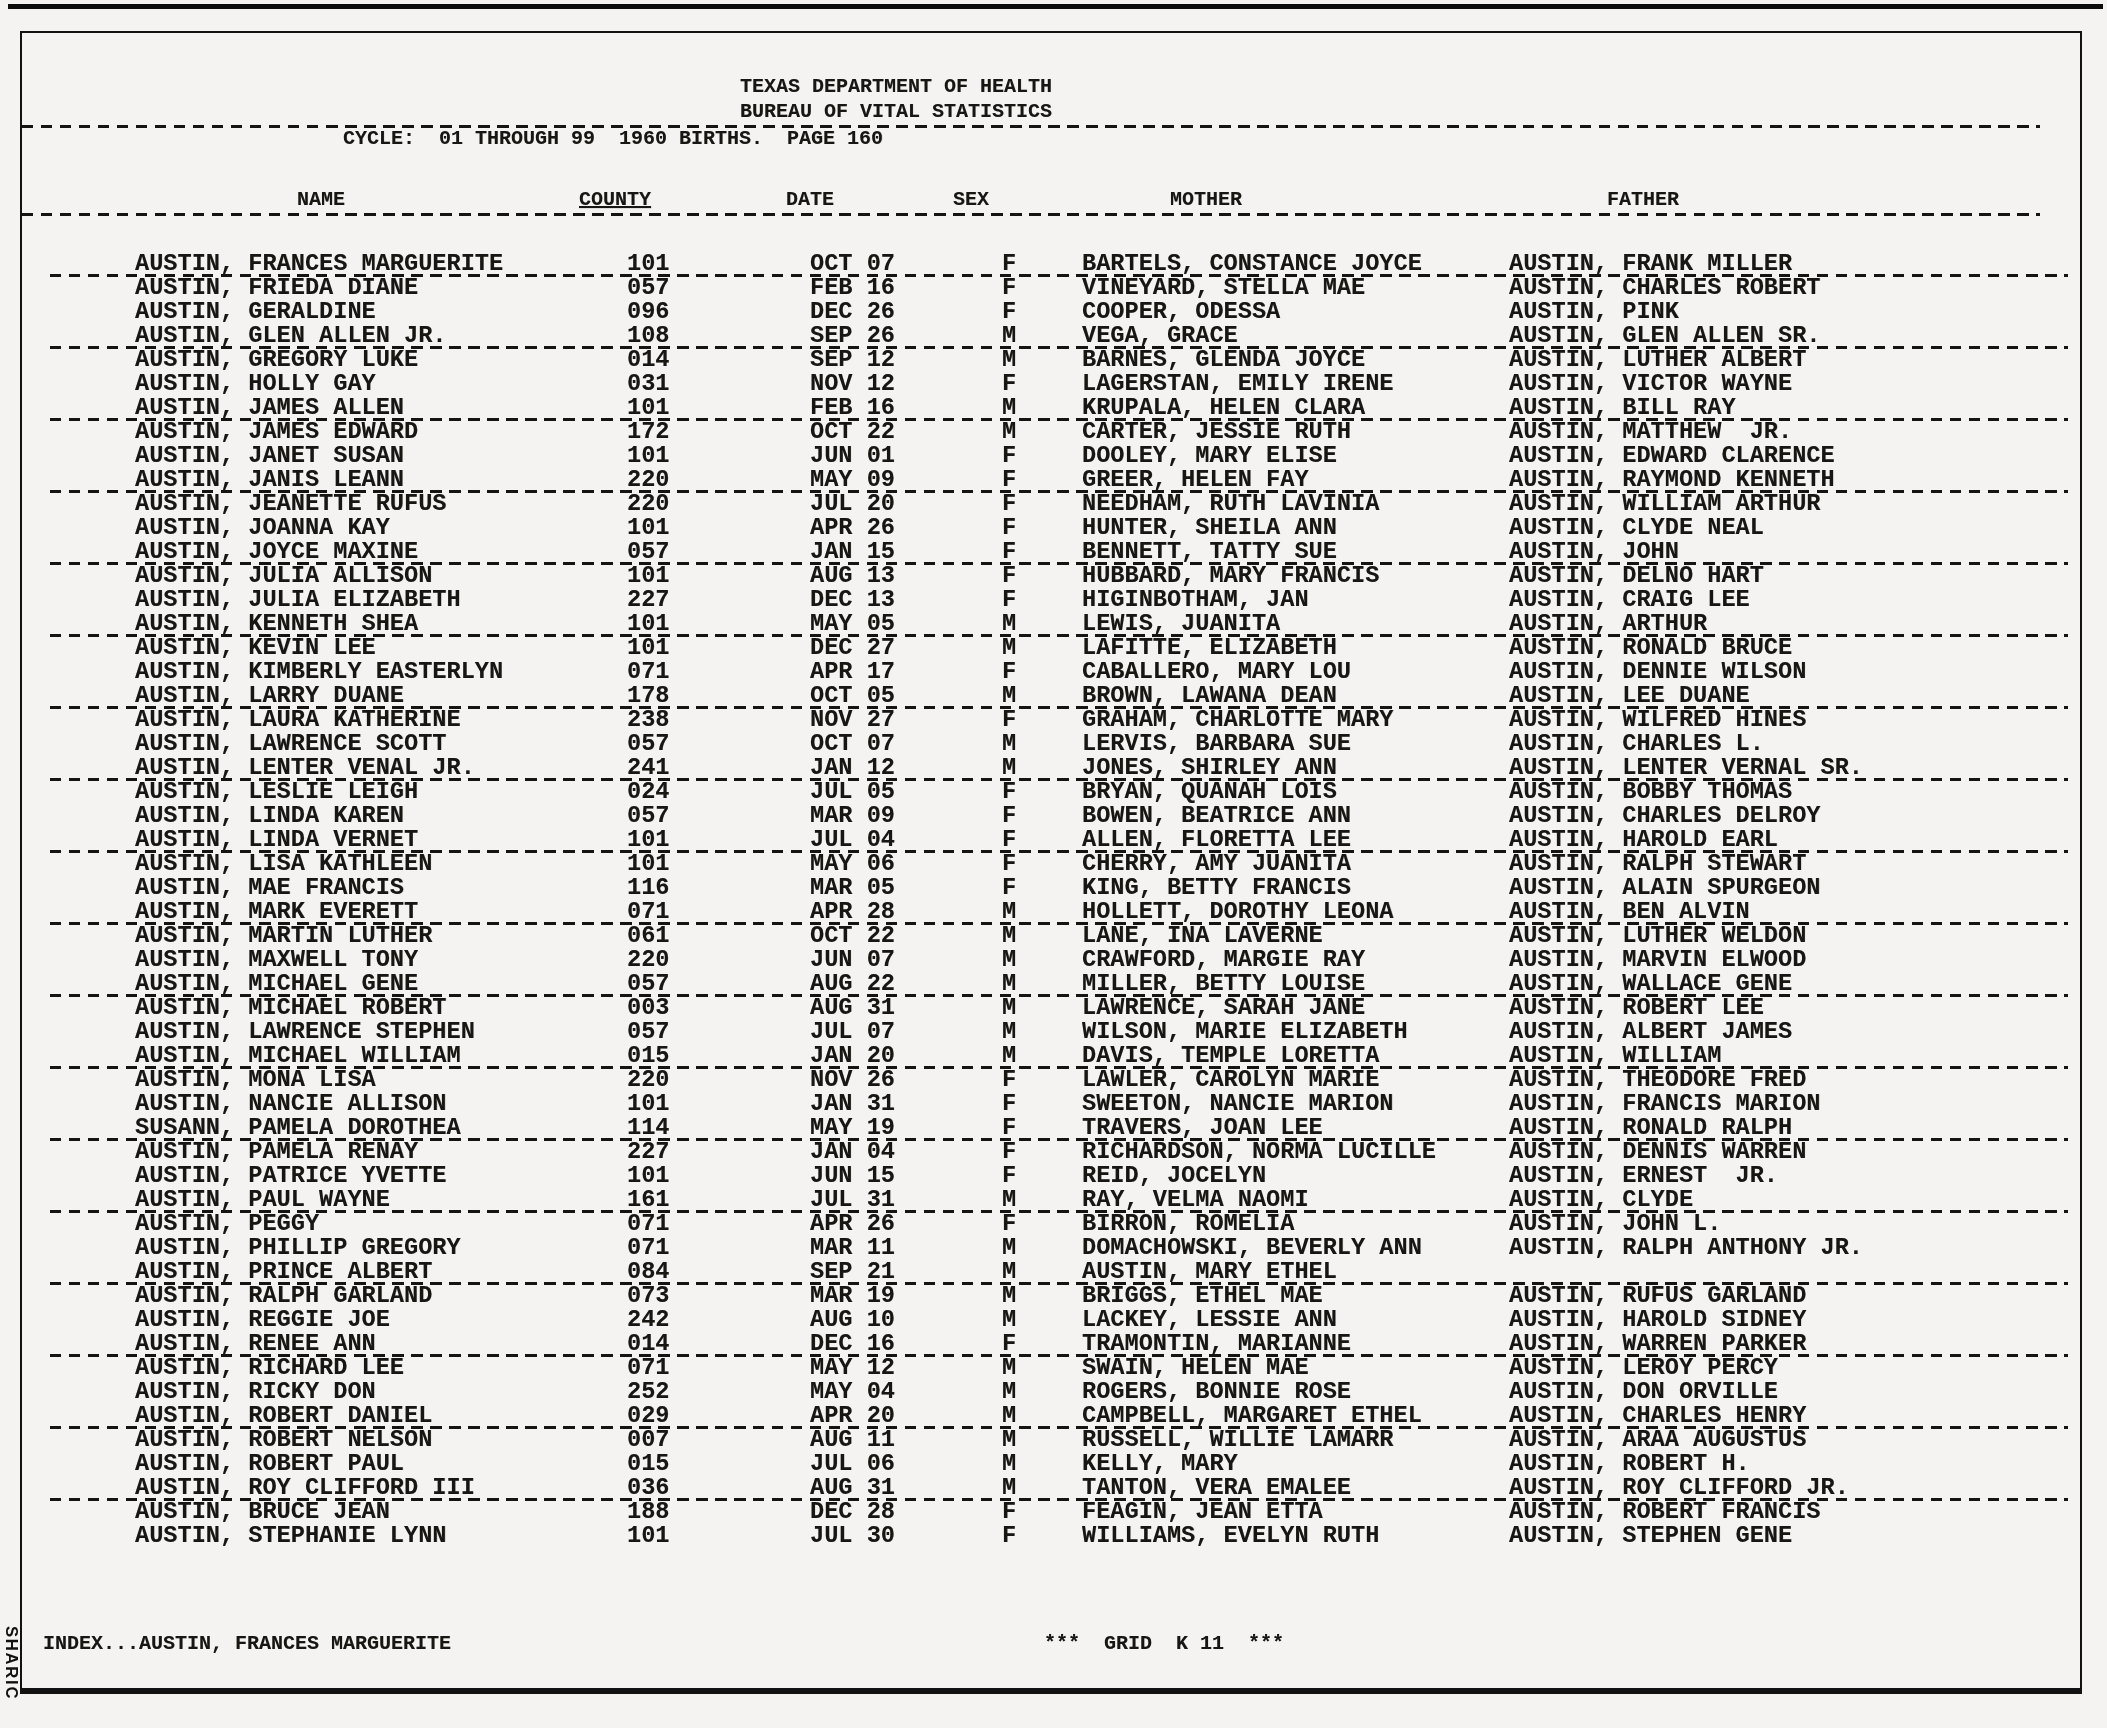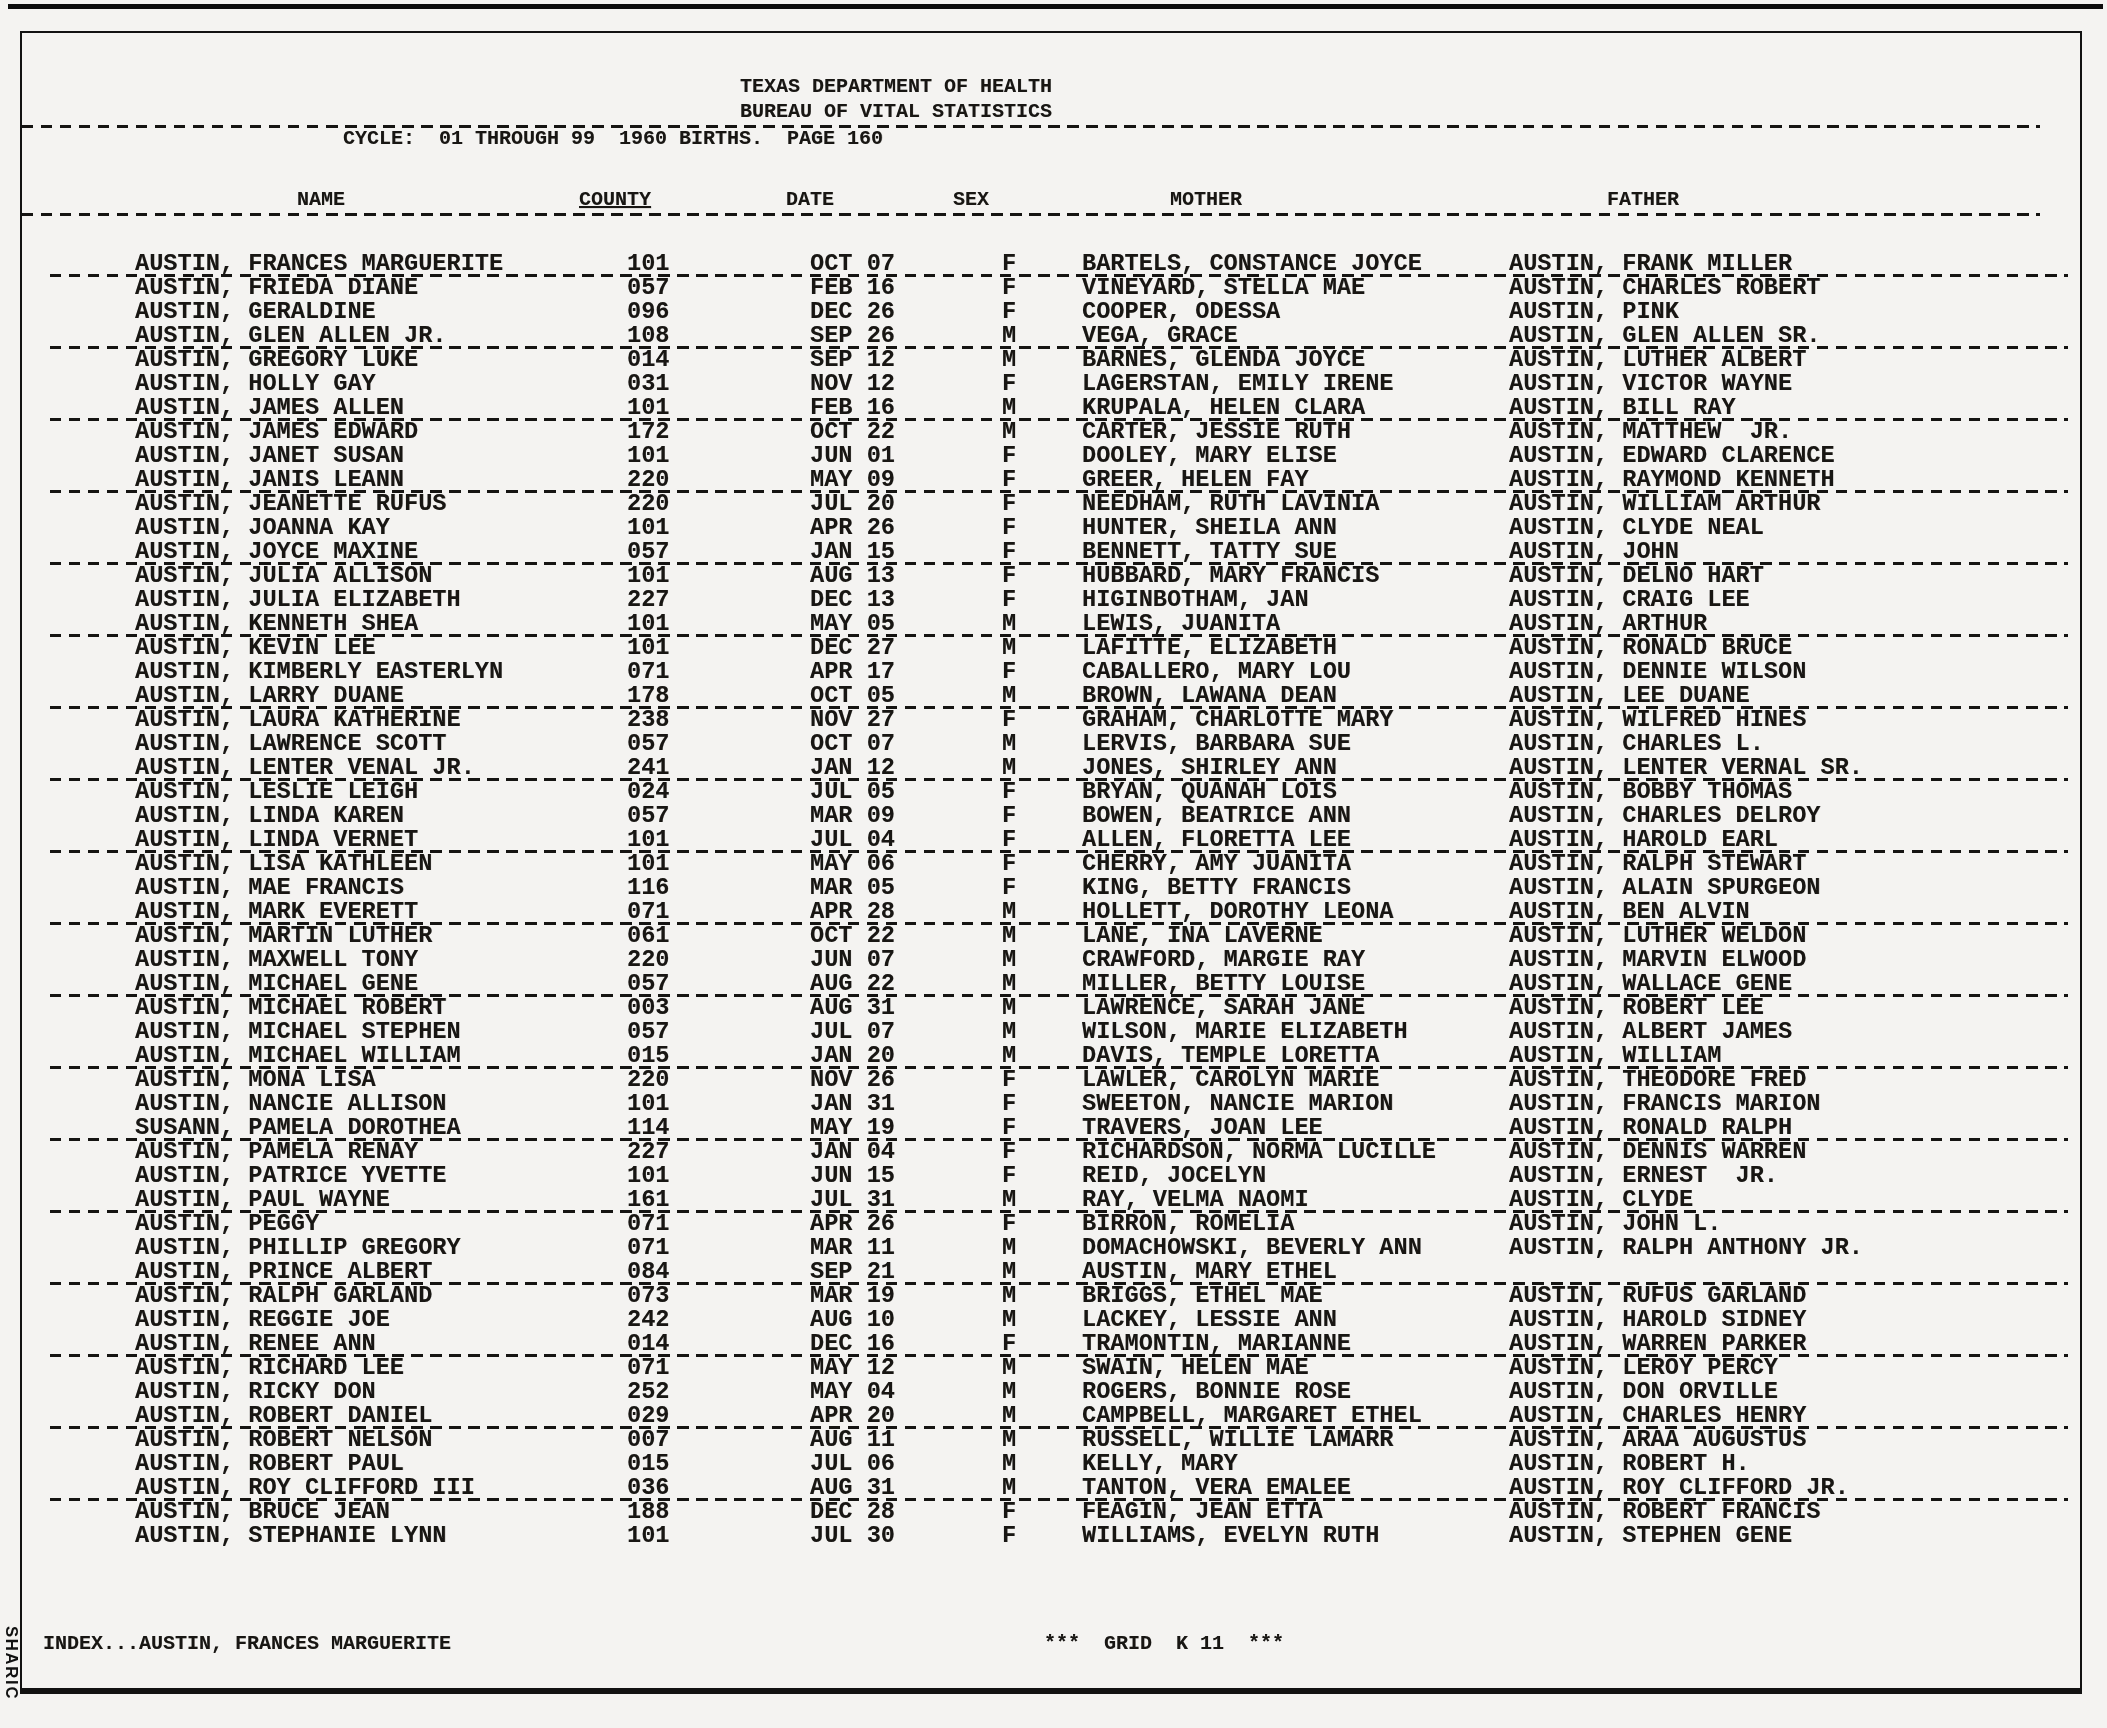--- a/index.html
+++ b/index.html
@@ -331,21 +331,21 @@
   </div>
     <div class="row">
     <span class="c-name">AUSTIN, MICHAEL ROBERT</span>
     <span class="c-county">003</span>
     <span class="c-date">AUG 31</span>
     <span class="c-sex">M</span>
     <span class="c-mother">LAWRENCE, SARAH JANE</span>
     <span class="c-father">AUSTIN, ROBERT LEE</span>
   </div>
     <div class="row">
-    <span class="c-name">AUSTIN, MICHAEL STEPHEN</span>
+    <span class="c-name">AUSTIN, LAWRENCE STEPHEN</span>
     <span class="c-county">057</span>
     <span class="c-date">JUL 07</span>
     <span class="c-sex">M</span>
     <span class="c-mother">WILSON, MARIE ELIZABETH</span>
     <span class="c-father">AUSTIN, ALBERT JAMES</span>
   </div>
     <div class="row u">
     <span class="c-name">AUSTIN, MICHAEL WILLIAM</span>
     <span class="c-county">015</span>
     <span class="c-date">JAN 20</span>

